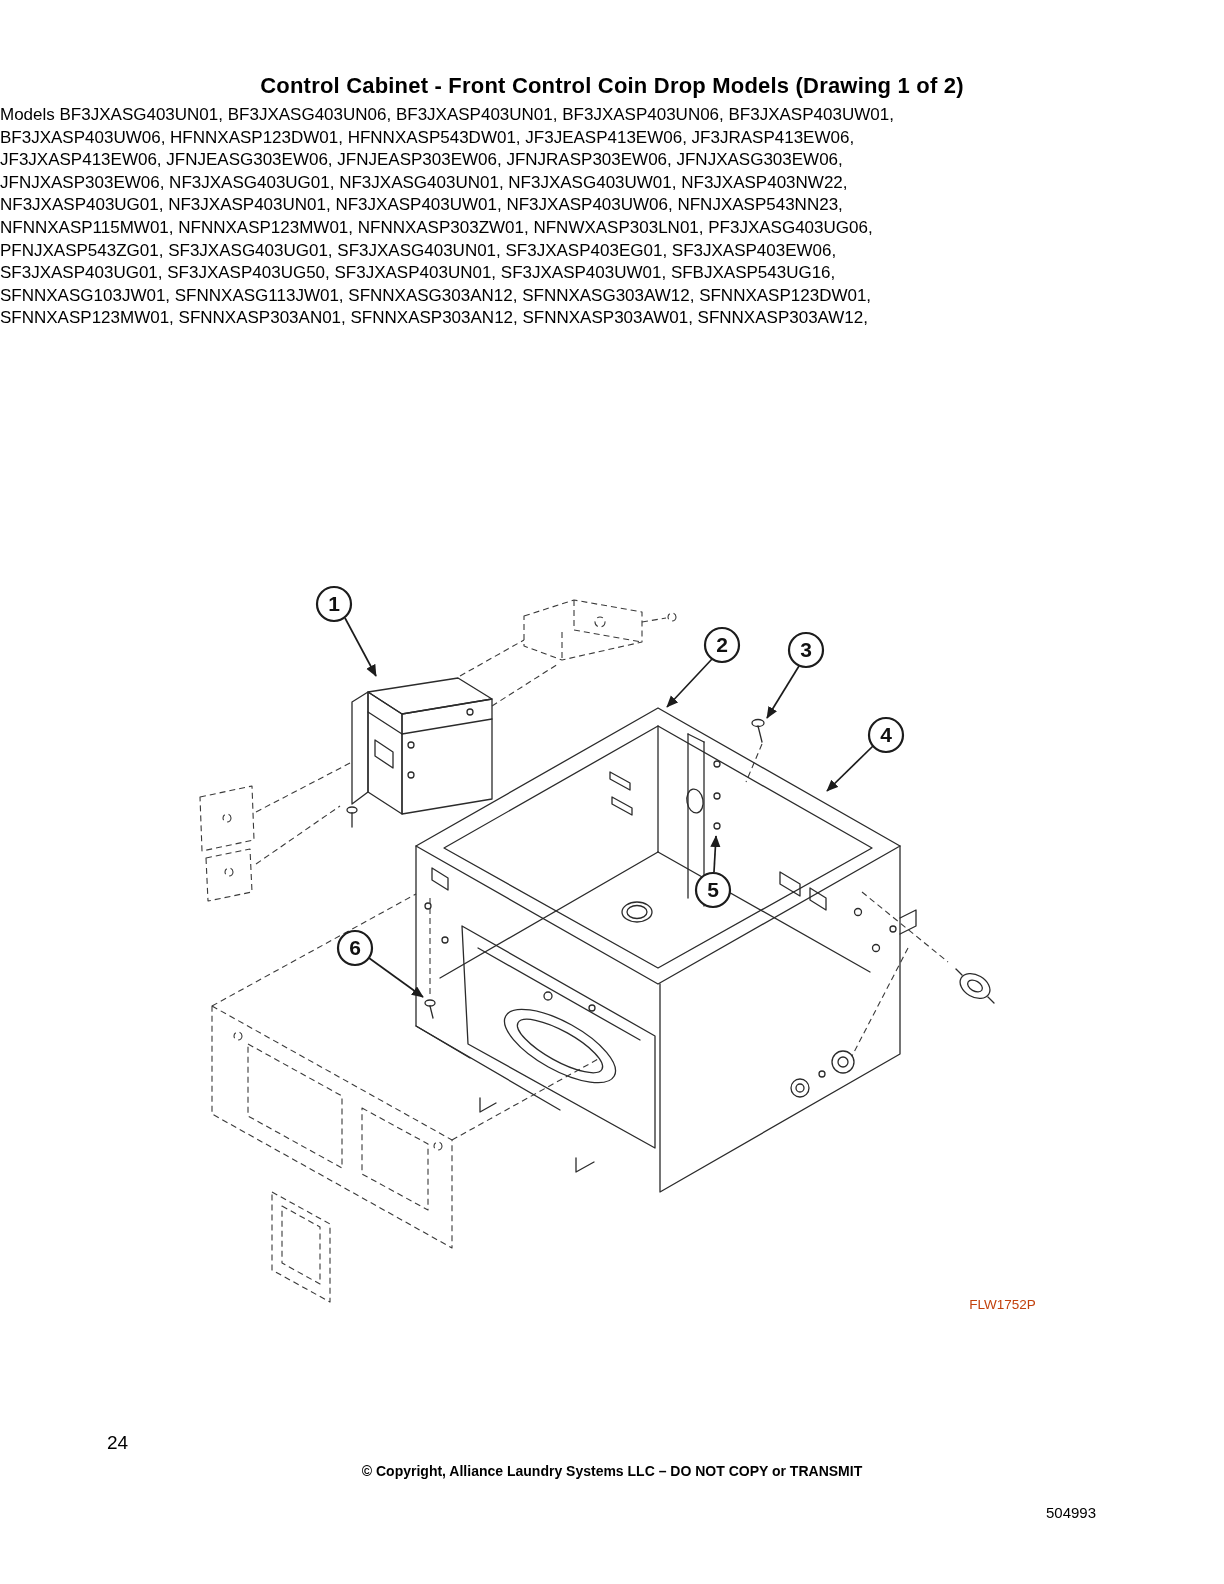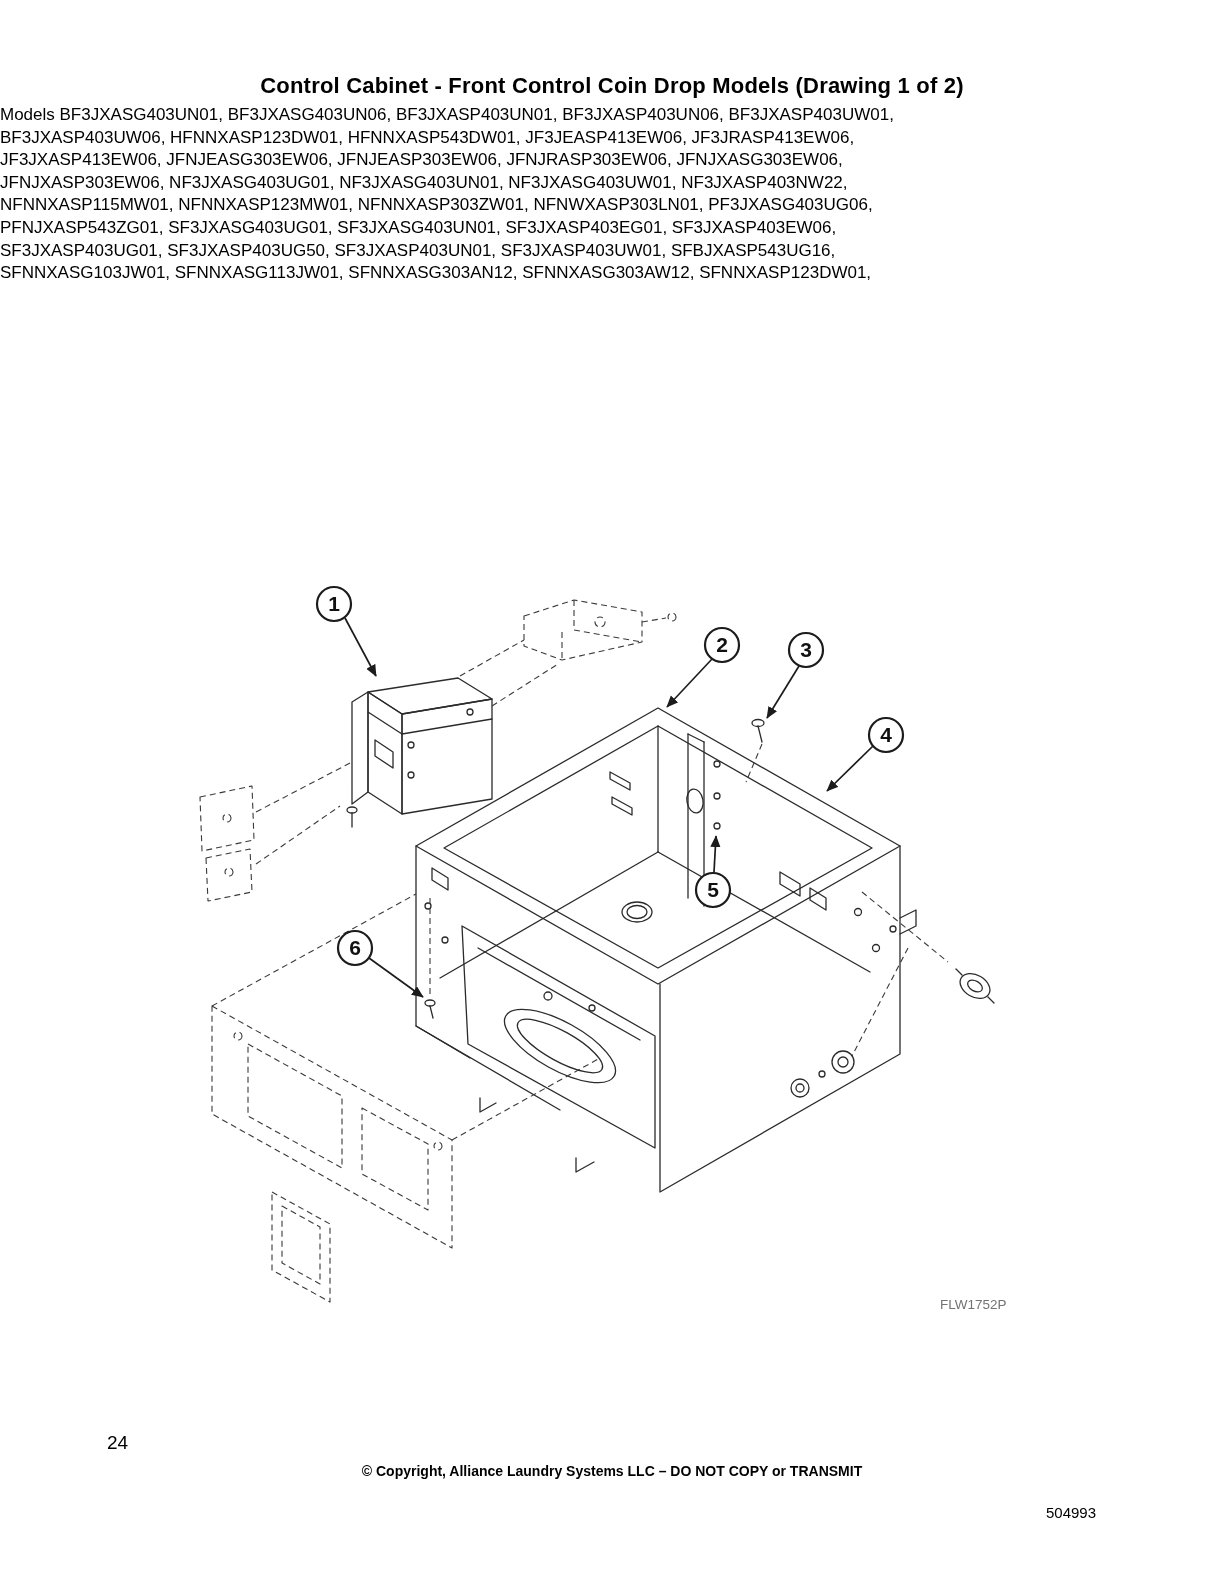--- a/index.html
+++ b/index.html
@@ -17,21 +17,21 @@
     text-align:center; font-size:22px; font-weight:bold;
     letter-spacing:0.2px;
   }
   .models {
     position:absolute; top:104px; left:0; width:100%;
     text-align:left; font-size:17px; line-height:22.6px;
   }
   .models div { white-space:nowrap; }
   .figcode {
     position:absolute; top:1297px; left:940px; width:125px;
-    text-align:left; font-size:13.5px; color:#737373;
+    text-align:center; font-size:13.5px; color:#c2410c;
   }
   .page-num   { position:absolute; left:107px;  top:1432px; font-size:19px;text-align:right; }
   .copyright  { position:absolute; left:0; width:100%; text-align:center; top:1463px; font-size:14px; font-weight:bold; }
   .doc-num    { position:absolute; left:1046px; top:1504px; font-size:15px; }
 
   svg.diagram { position:absolute; left:0; top:0; }
   svg .ln   { fill:none; stroke:#2b2b2b; stroke-width:1.3; stroke-linejoin:round; stroke-linecap:round; }
   svg .dash { fill:none; stroke:#3a3a3a; stroke-width:1.1; stroke-dasharray:6 4; stroke-linejoin:round; }
   svg .callout-circle { fill:#ffffff; stroke:#1c1c1c; stroke-width:2.2; }
   svg .callout-num { font-family:"Liberation Sans", sans-serif; font-size:21px; font-weight:bold; fill:#111; text-anchor:middle; }
@@ -42,24 +42,26 @@
 
 <div class="sheet">
 
   <h1 class="title">Control Cabinet - Front Control Coin Drop Models (Drawing 1 of 2)</h1>
 
   <div class="models">
     <div>Models BF3JXASG403UN01, BF3JXASG403UN06, BF3JXASP403UN01, BF3JXASP403UN06, BF3JXASP403UW01,</div>
     <div>BF3JXASP403UW06, HFNNXASP123DW01, HFNNXASP543DW01, JF3JEASP413EW06, JF3JRASP413EW06,</div>
     <div>JF3JXASP413EW06, JFNJEASG303EW06, JFNJEASP303EW06, JFNJRASP303EW06, JFNJXASG303EW06,</div>
     <div>JFNJXASP303EW06, NF3JXASG403UG01, NF3JXASG403UN01, NF3JXASG403UW01, NF3JXASP403NW22,</div>
+    <div>NF3JXASP403UG01, NF3JXASP403UN01, NF3JXASP403UW01, NF3JXASP403UW06, NFNJXASP543NN23,</div>
     <div>NFNNXASP115MW01, NFNNXASP123MW01, NFNNXASP303ZW01, NFNWXASP303LN01, PF3JXASG403UG06,</div>
     <div>PFNJXASP543ZG01, SF3JXASG403UG01, SF3JXASG403UN01, SF3JXASP403EG01, SF3JXASP403EW06,</div>
     <div>SF3JXASP403UG01, SF3JXASP403UG50, SF3JXASP403UN01, SF3JXASP403UW01, SFBJXASP543UG16,</div>
     <div>SFNNXASG103JW01, SFNNXASG113JW01, SFNNXASG303AN12, SFNNXASG303AW12, SFNNXASP123DW01,</div>
+    <div>SFNNXASP123MW01, SFNNXASP303AN01, SFNNXASP303AN12, SFNNXASP303AW01, SFNNXASP303AW12,</div>
   </div>
 
   <svg class="diagram" width="1224" height="1584" viewBox="0 0 1224 1584">
     <defs>
       <marker id="arrowhead" markerWidth="8" markerHeight="8" refX="6.5" refY="3" orient="auto">
         <path d="M0,0 L7,3 L0,6 Z" fill="#1c1c1c"></path>
       </marker>
     </defs>
 
     <g>

